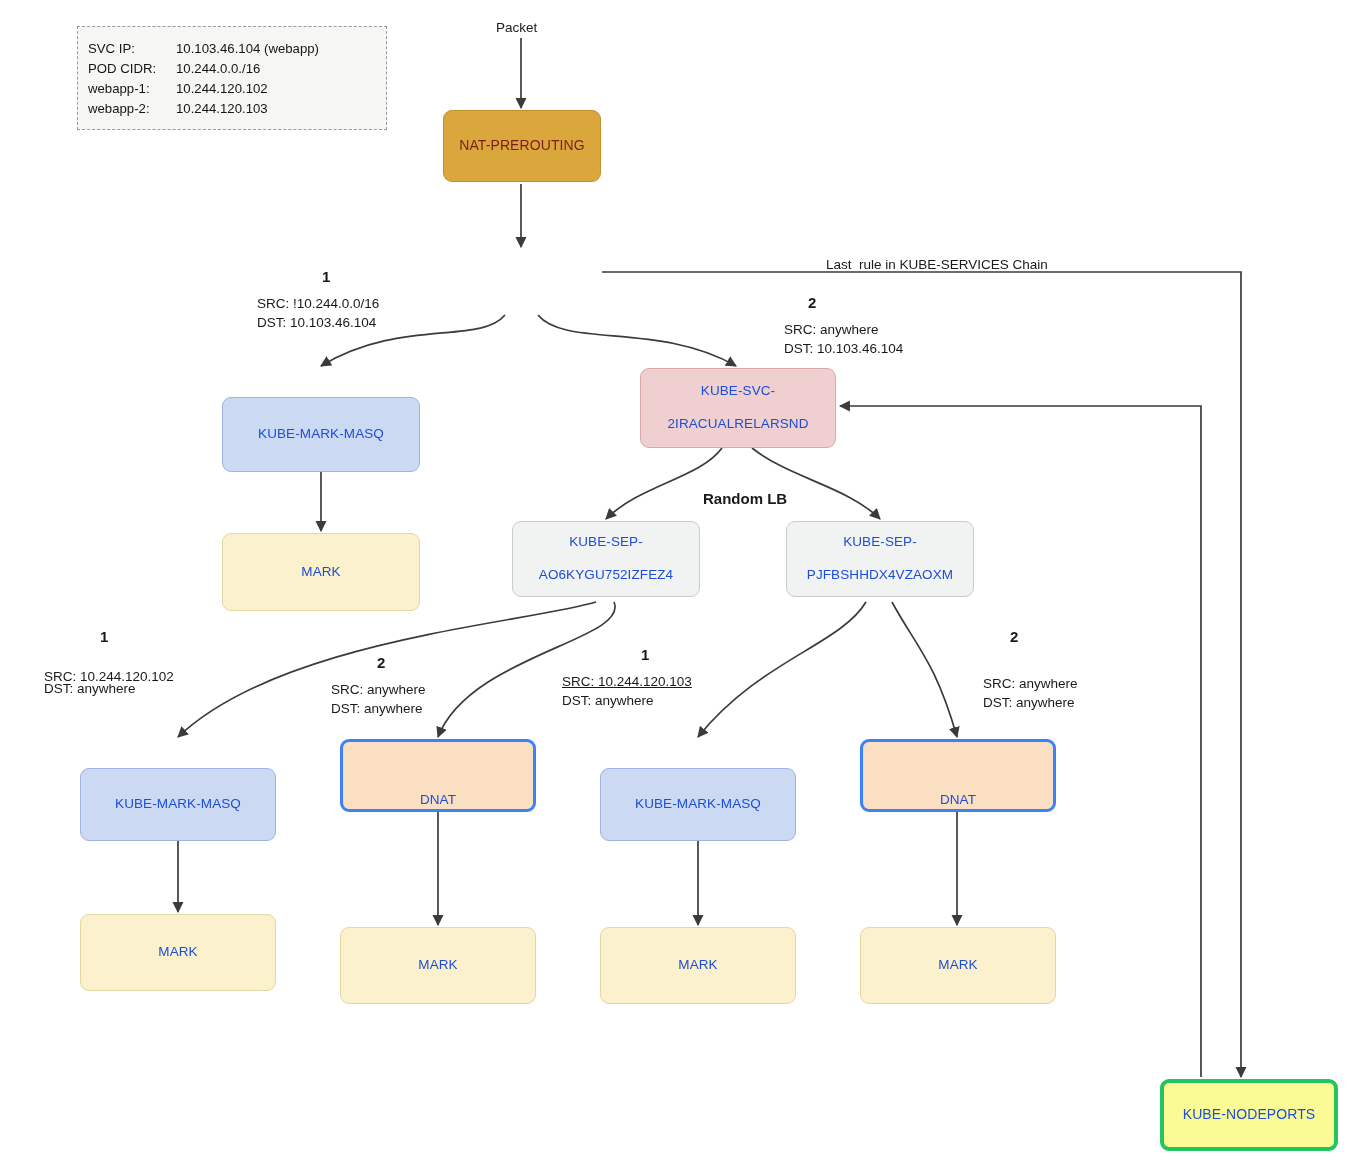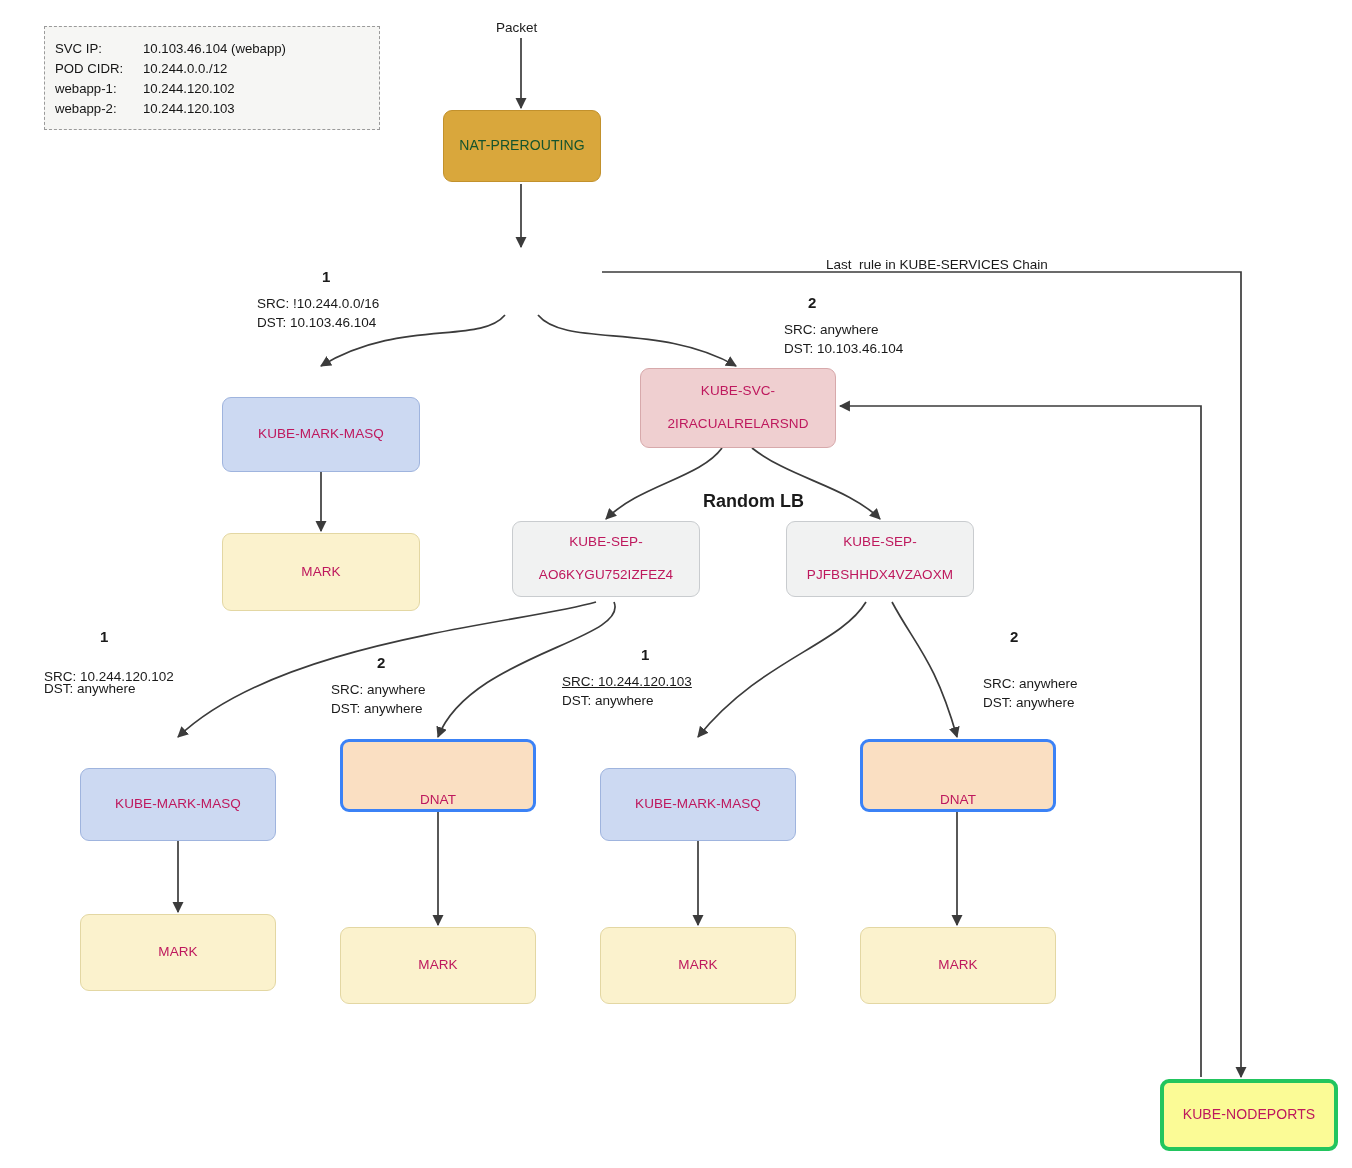--- a/index.html
+++ b/index.html
@@ -2,37 +2,37 @@
 <html><head>
 <meta charset="utf-8">
 <style>
   html,body{margin:0;padding:0;background:#ffffff;}
   body{font-family:"Liberation Sans","DejaVu Sans",sans-serif;}
   #stage{position:relative;width:1352px;height:1168px;overflow:hidden;background:#fff;}
   #edges{position:absolute;left:0;top:0;width:1352px;height:1168px;}
 
   .node{position:absolute;box-sizing:border-box;display:flex;align-items:center;
         justify-content:center;text-align:center;border-radius:9px;
-        font-size:13.5px;line-height:1.25;color:#be185d;letter-spacing:.1px;}
+        font-size:13.5px;line-height:1.25;color:#1d4ed8;letter-spacing:.1px;}
   .node span{display:block;padding:0 6px;}
 
-  .n-prerouting{background:#d9a73c;border:1px solid #c2912c;color:#14532d;font-size:14px;}
+  .n-prerouting{background:#d9a73c;border:1px solid #c2912c;color:#7f1d1d;font-size:14px;}
   .n-services{background:#e2703a;border:1px solid #cf5f2b;color:#fdf3ec;font-size:14px;}
   .n-masq{background:#ccd9f2;border:1px solid #9fb4de;margin-top:29px;}
   .n-svc{background:#efcfd0;border:1px solid #d7a9ab;}
   .n-sep{background:#f1f2f2;border:1px solid #c9cccf;}
   .n-mark{background:#fbf2cd;border:1px solid #e3d7a3;}
   .n-dnat{background:#fadfc2;border:3px solid #3b82f6;align-items:flex-end;}
   .n-nodeports{background:#fbfb96;border:4px solid #22c55e;font-size:14px;}
 
   .lbl{position:absolute;font-size:13.5px;color:#1a1a1a;white-space:pre;line-height:1.45;}
   .lbl.num{font-weight:bold;font-size:15px;}
-  .lbl.bold{font-weight:bold;font-size:18px;padding-left:9px;}
+  .lbl.bold{font-weight:bold;font-size:15px;padding-left:9px;}
 
-  .legend{position:absolute;left:44px;top:26px;width:336px;height:104px;
+  .legend{position:absolute;left:77px;top:26px;width:310px;height:104px;
           border:1.6px dashed #9a9a9a;background:#f6f6f4;box-sizing:border-box;
           padding:12px 0 0 10px;}
   .legend-row{display:flex;font-size:13.2px;color:#161616;line-height:1.52;}
   .legend-k{width:88px;flex:0 0 88px;}
   .legend-v{flex:1;}
 </style>
 </head>
 <body>
 
 <div id="stage">
@@ -64,21 +64,21 @@
     </g>
   </svg>
 
   <div class="legend">
     <div class="legend-row">
       <div class="legend-k">SVC IP:</div>
       <div class="legend-v">10.103.46.104 (webapp)</div>
     </div>
     <div class="legend-row">
       <div class="legend-k">POD CIDR:</div>
-      <div class="legend-v">10.244.0.0./12</div>
+      <div class="legend-v">10.244.0.0./16</div>
     </div>
     <div class="legend-row">
       <div class="legend-k">webapp-1:</div>
       <div class="legend-v">10.244.120.102</div>
     </div>
     <div class="legend-row">
       <div class="legend-k">webapp-2:</div>
       <div class="legend-v">10.244.120.103</div>
     </div>
   </div>

